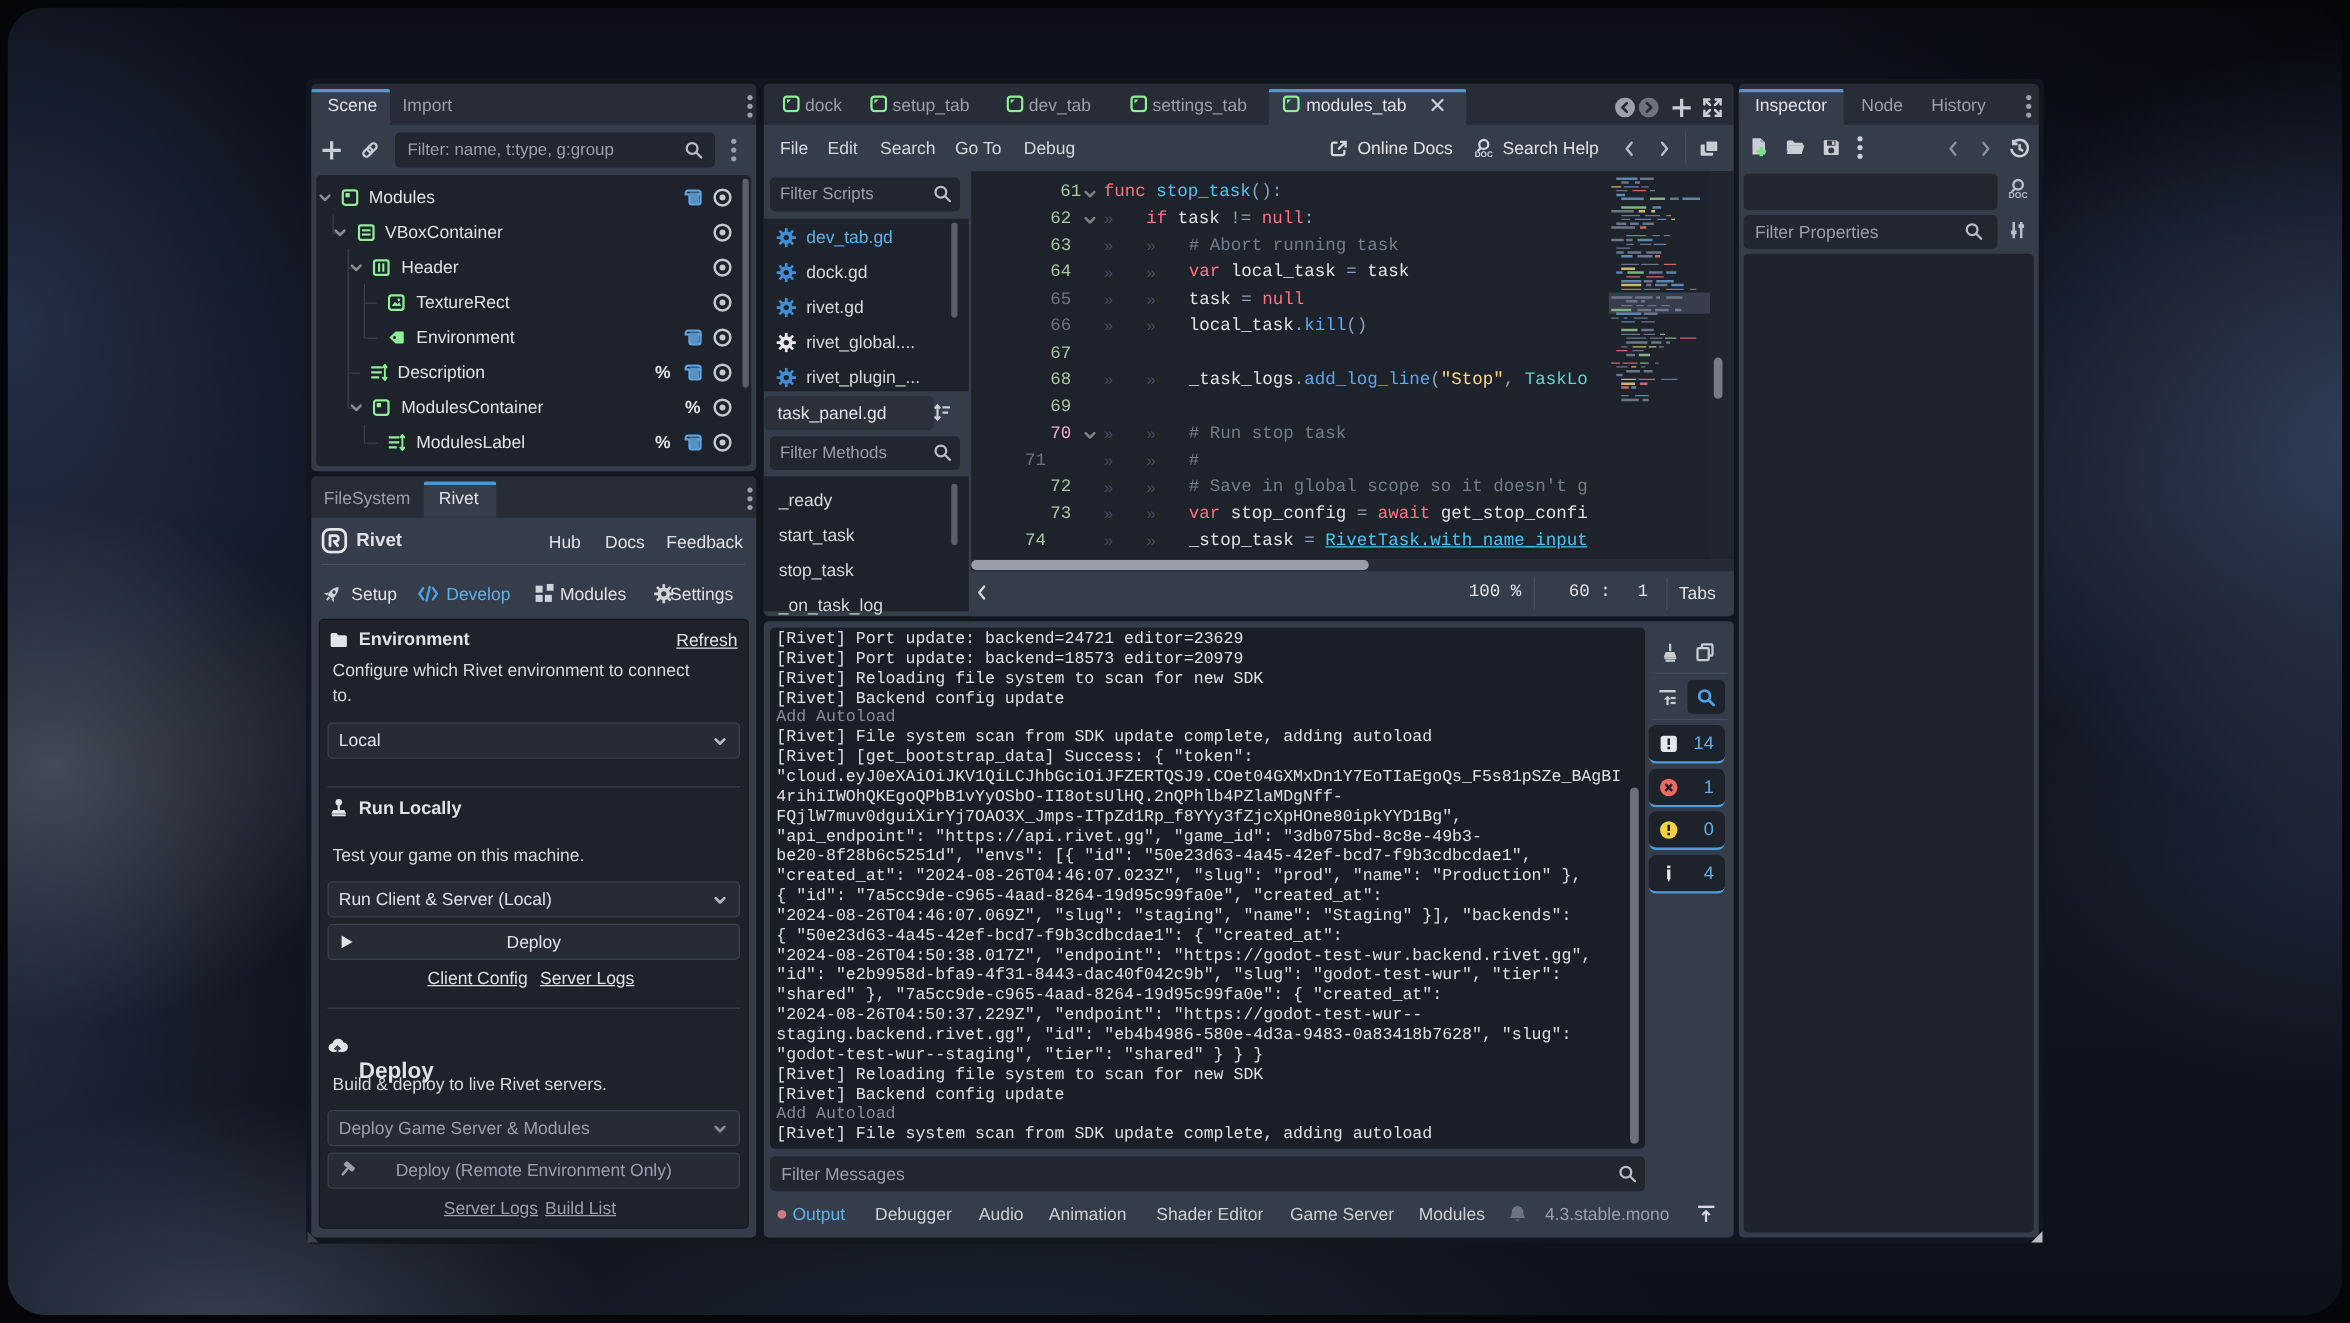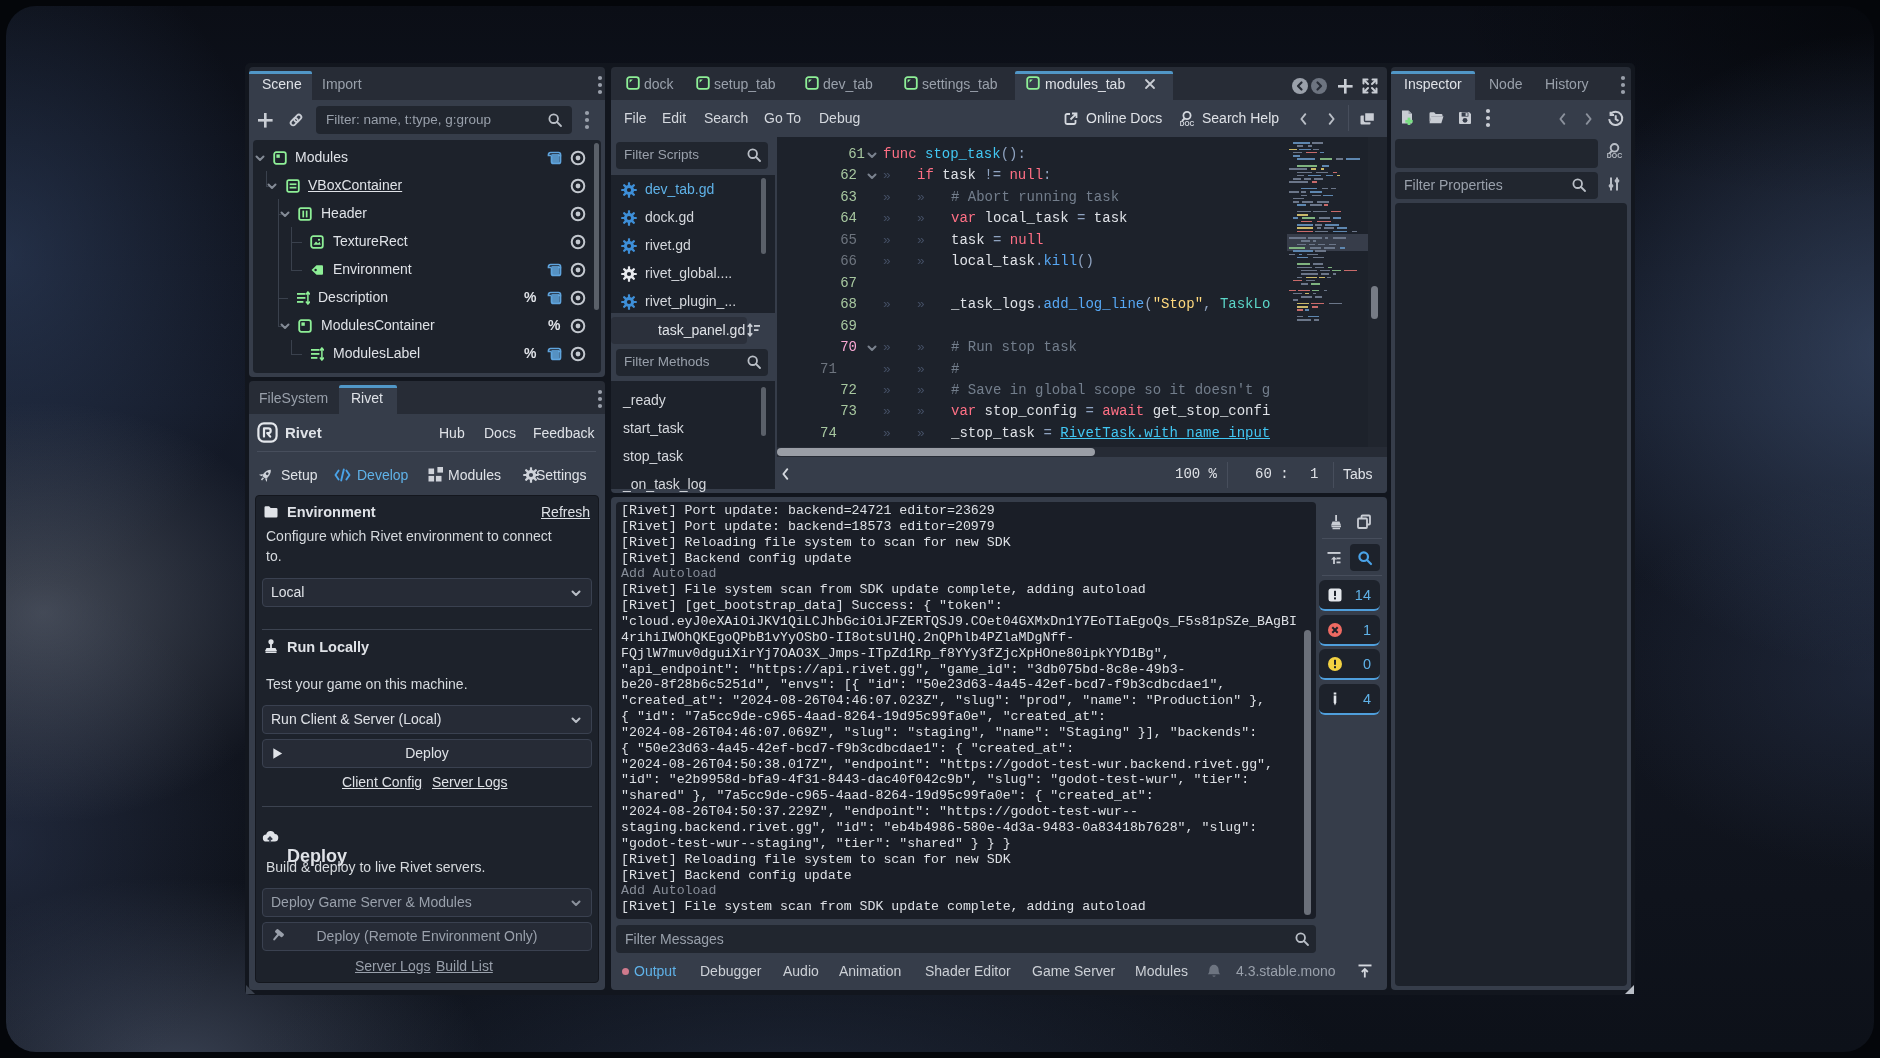--- a/index.html
+++ b/index.html
@@ -99,21 +99,21 @@
     <rect x="4.5" y="4" width="8" height="9" fill="#5fa4dd" opacity=".85"></rect>
   </svg>
 <svg class="a" style="left:266px;top:179.5px" width="12" height="12" viewBox="0 0 12 12">
     <path d="M2.5 4.5 L6 8 L9.5 4.5" fill="none" stroke="#848b96" stroke-width="2" stroke-linecap="round" stroke-linejoin="round"></path>
   </svg>
 <svg class="a" style="left:286px;top:178.5px" width="14" height="14" viewBox="0 0 14 14">
     <rect x="1.2" y="1.2" width="11.6" height="11.6" rx="1.5" fill="none" stroke="#8eef97" stroke-width="1.8"></rect>
     <rect x="3.6" y="4.4" width="6.8" height="1.7" fill="#8eef97"></rect>
     <rect x="3.6" y="7.8" width="6.8" height="1.7" fill="#8eef97"></rect>
   </svg>
-<div class="t" style="left:308px;top:176.5px;text-decoration:underline;">VBoxContainer</div>
+<div class="t" style="left:308px;top:176.5px;">VBoxContainer</div>
 <svg class="a" style="left:570px;top:177.5px" width="16" height="16" viewBox="0 0 16 16">
     <circle cx="8" cy="8" r="6.3" fill="none" stroke="#c3c8cf" stroke-width="2"></circle>
     <circle cx="8" cy="8" r="2.4" fill="#c3c8cf"></circle>
   </svg>
 <svg class="a" style="left:279px;top:207.5px" width="12" height="12" viewBox="0 0 12 12">
     <path d="M2.5 4.5 L6 8 L9.5 4.5" fill="none" stroke="#848b96" stroke-width="2" stroke-linecap="round" stroke-linejoin="round"></path>
   </svg>
 <svg class="a" style="left:298px;top:206.5px" width="14" height="14" viewBox="0 0 14 14">
     <rect x="1.2" y="1.2" width="11.6" height="11.6" rx="1.5" fill="none" stroke="#8eef97" stroke-width="1.8"></rect>
     <rect x="4.4" y="3.6" width="1.7" height="6.8" fill="#8eef97"></rect>
@@ -449,21 +449,21 @@
     <rect x="6.9" y="0.2" width="2.2" height="4" rx="0.6" fill="#3e8fd8" transform="rotate(180 8 8)"></rect>
     <rect x="6.9" y="0.2" width="2.2" height="4" rx="0.6" fill="#3e8fd8" transform="rotate(225 8 8)"></rect>
     <rect x="6.9" y="0.2" width="2.2" height="4" rx="0.6" fill="#3e8fd8" transform="rotate(270 8 8)"></rect>
     <rect x="6.9" y="0.2" width="2.2" height="4" rx="0.6" fill="#3e8fd8" transform="rotate(315 8 8)"></rect>
     <circle cx="8" cy="8" r="5.1" fill="#3e8fd8"></circle>
     <circle cx="8" cy="8" r="2.1" fill="#1d222b"></circle>
   </svg>
 <div class="t" style="left:645px;top:292.9px;color:#d5d8dd">rivet_plugin_...</div>
 <div class="a " style="left:761px;top:178px;width:5px;height:76px;background:#5a6069;border-radius:3px"></div>
 <div class="a fld" style="left:611px;top:317px;width:136px;height:27px;background:#2b303b"></div>
-<div class="t" style="left:622px;top:322px;margin-left:36px;">task_panel.gd</div>
+<div class="t" style="left:622px;top:322px;">task_panel.gd</div>
 <svg class="a" style="left:745px;top:322px" width="16" height="16" viewBox="0 0 16 16">
     <path d="M5 2.5 V13.5 M2.8 4.8 L5 2.3 L7.2 4.8 M2.8 11.2 L5 13.7 L7.2 11.2" stroke="#c9cdd4" stroke-width="1.7" fill="none"></path>
     <rect x="9" y="3" width="6" height="1.8" fill="#c9cdd4"></rect>
     <rect x="9" y="7.2" width="4.5" height="1.8" fill="#c9cdd4"></rect>
   </svg>
 <div class="a fld" style="left:616px;top:349px;width:152px;height:27px;"></div>
 <div class="tm" style="left:624px;top:354px;font-size:13.5px">Filter Methods</div>
 <svg class="a" style="left:746px;top:354px" width="15" height="15" viewBox="0 0 15 15">
     <circle cx="6.7" cy="6.7" r="4.3" fill="none" stroke="#b9bec6" stroke-width="1.8"></circle>
     <line x1="10" y1="10" x2="14" y2="14" stroke="#b9bec6" stroke-width="1.8" stroke-linecap="round"></line>

